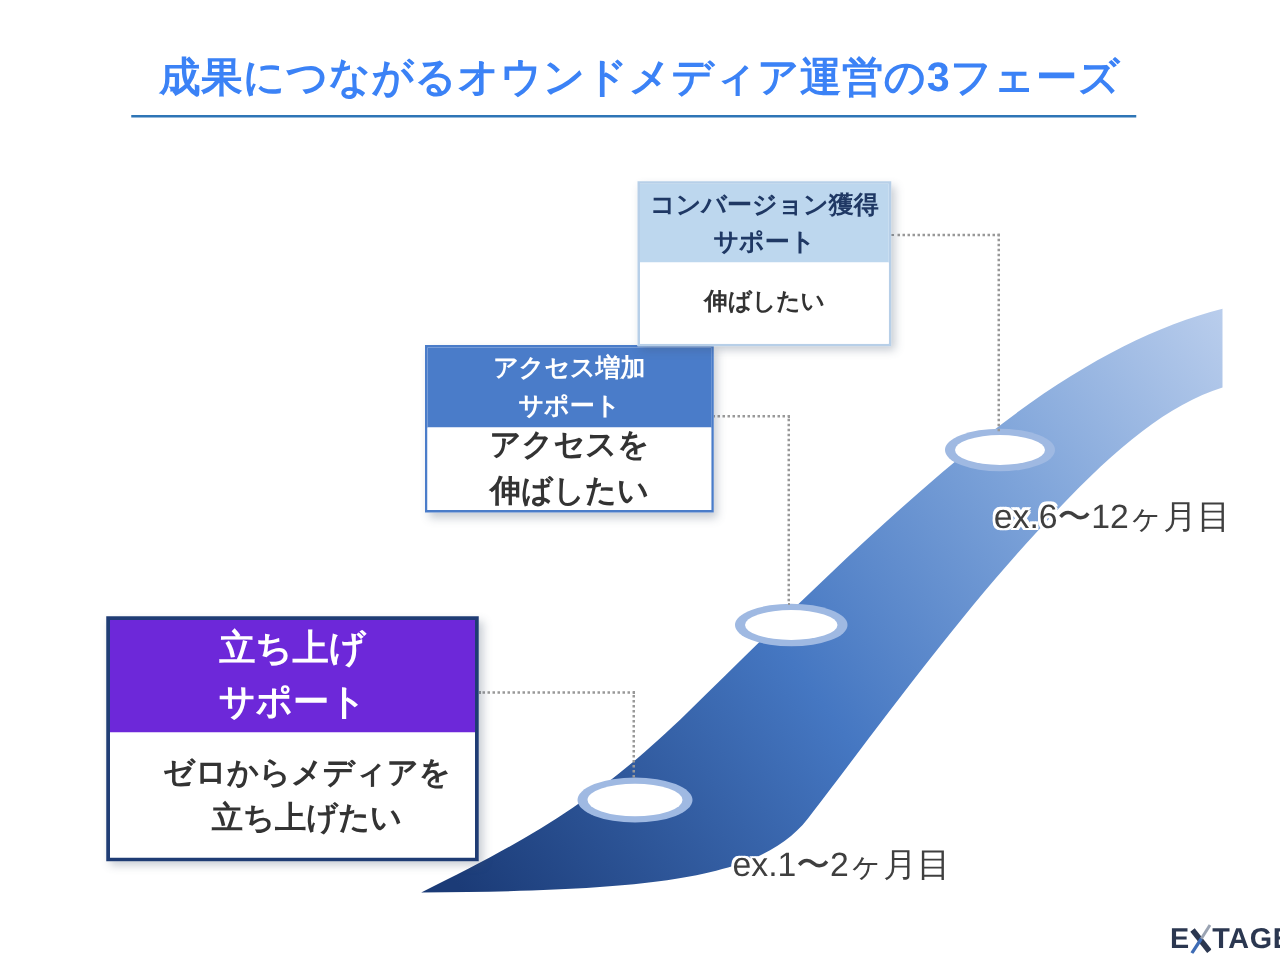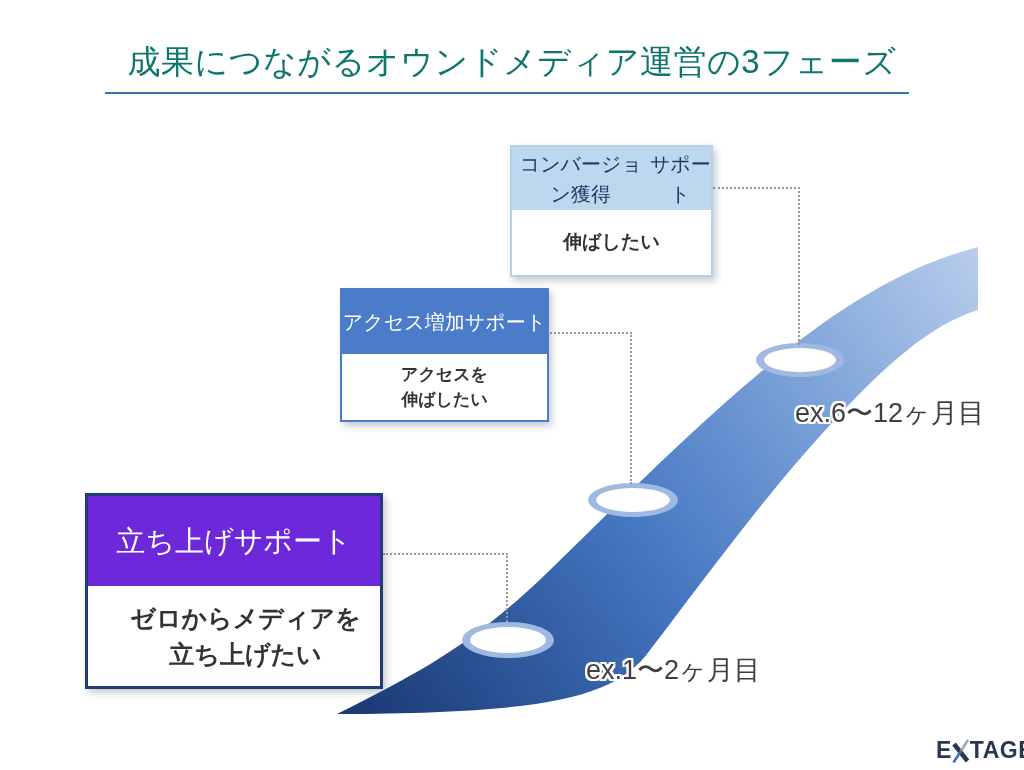--- a/index.html
+++ b/index.html
@@ -13,22 +13,22 @@
     background: #ffffff;
     overflow: hidden;
   }
 
   
   .title {
     position: absolute;
     left: 0; right: 0; top: 40px;
     text-align: center;
     font-size: 33px;
-    font-weight: normal;
-    color: #0f766e;
+    font-weight: bold;
+    color: #3b82f6;
     letter-spacing: 0.5px;
     z-index: 4;
   }
   .title-underline {
     position: absolute;
     left: 105px; top: 92px;
     width: 804px; height: 0;
     border-top: 2px solid #2e75b6;
     z-index: 4;
   }
@@ -48,57 +48,57 @@
   .connector-conversion { left: 713px; top: 187px; width:  87px; height: 158px; }
 
   
   .phase-box {
     position: absolute;
     background: #ffffff;
     z-index: 3;
     box-shadow: 3px 4px 7px rgba(70, 85, 110, 0.30);
   }
   .phase-header {
-    display: flex; flex-direction: row;
+    display: flex; flex-direction: column;
     align-items: center; justify-content: center;
-    text-align: center; font-weight: normal;
+    text-align: center; font-weight: bold;
   }
   .phase-body {
     display: flex; flex-direction: column;
     align-items: center; justify-content: center;
     text-align: center; font-weight: bold;
     color: #333333; background: #ffffff;
   }
 
   .box-launch { left: 85px; top: 493px; width: 298px; height: 196px; border: 3px solid #1f3c74; }
   .box-launch .phase-header { height: 90px; background: #6d28d9; color: #ffffff; font-size: 29px; line-height: 1.48; }
   .box-launch .phase-body   { height: 100px; font-size: 25px; line-height: 1.45; padding-left: 23px; }
 
-  .box-access { left: 340px; top: 288px; width: 209px; height: 134px; border: 2px solid #4a7cc9; }
+  .box-access { left: 340px; top: 276px; width: 231px; height: 134px; border: 2px solid #4a7cc9; }
   .box-access .phase-header { height: 64px; background: #4a7cc9; color: #ffffff; font-size: 20px; line-height: 1.5; }
-  .box-access .phase-body   { height: 66px; font-size: 17px; line-height: 1.5; }
+  .box-access .phase-body   { height: 66px; font-size: 25px; line-height: 1.5; }
 
   .box-conversion { left: 510px; top: 145px; width: 203px; height: 132px; border: 2px solid #b7cfe8; }
   .box-conversion .phase-header { height: 63px; background: #bdd7ee; color: #1f3864; font-size: 20px; line-height: 1.5; }
   .box-conversion .phase-body   { height: 65px; font-size: 19px; line-height: 1.5; }
 
   
   .period-label {
     position: absolute;
     font-size: 27px;
     font-weight: 500;
     color: #3f3f3f;
     z-index: 2;
     white-space: nowrap;
     text-shadow:
       -2px 0 0 #fff, 2px 0 0 #fff, 0 -2px 0 #fff, 0 2px 0 #fff,
       -2px -2px 0 #fff, 2px -2px 0 #fff, -2px 2px 0 #fff, 2px 2px 0 #fff;
     margin-top: 16px;
   }
-  .period-1 { left: 540px; top: 636px; padding-left: 46px; }
+  .period-1 { left: 540px; top: 658px; padding-left: 46px; }
   .period-2 { left: 638px; top: 518px; }
   .period-3 { left: 795px; top: 379px; }
 
   
   .logo {
     position: absolute;
     left: 936px; top: 737px;
     display: flex; align-items: center;
     font-size: 23px; font-weight: 800;
     color: #2b3750; letter-spacing: 0.5px;

